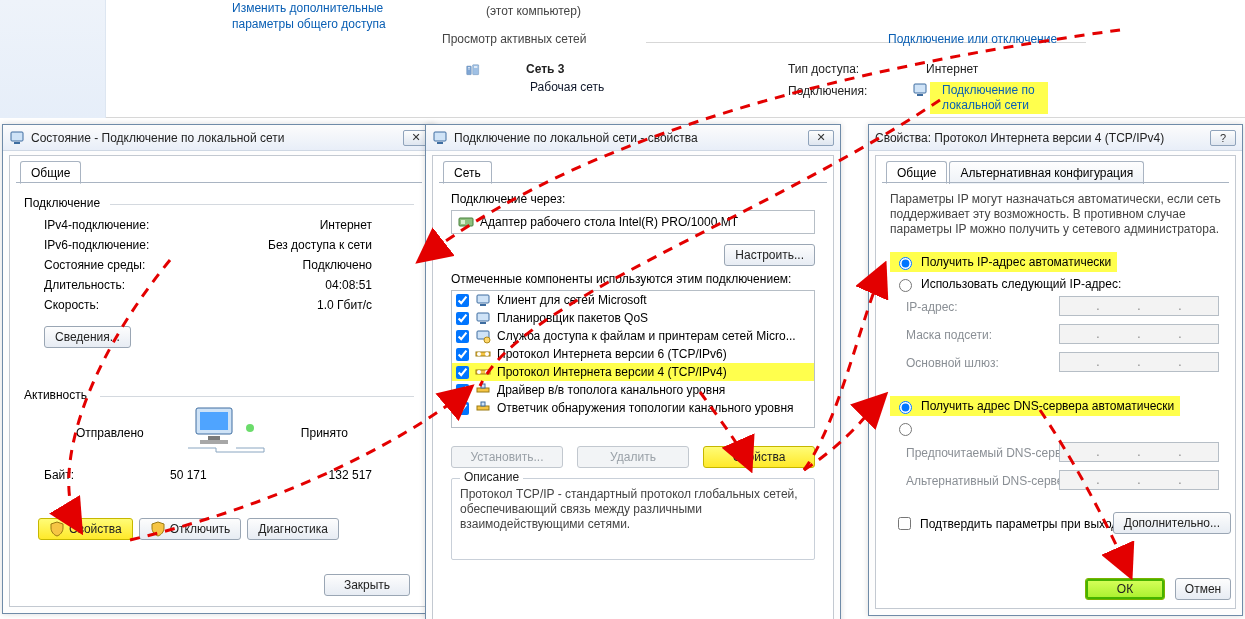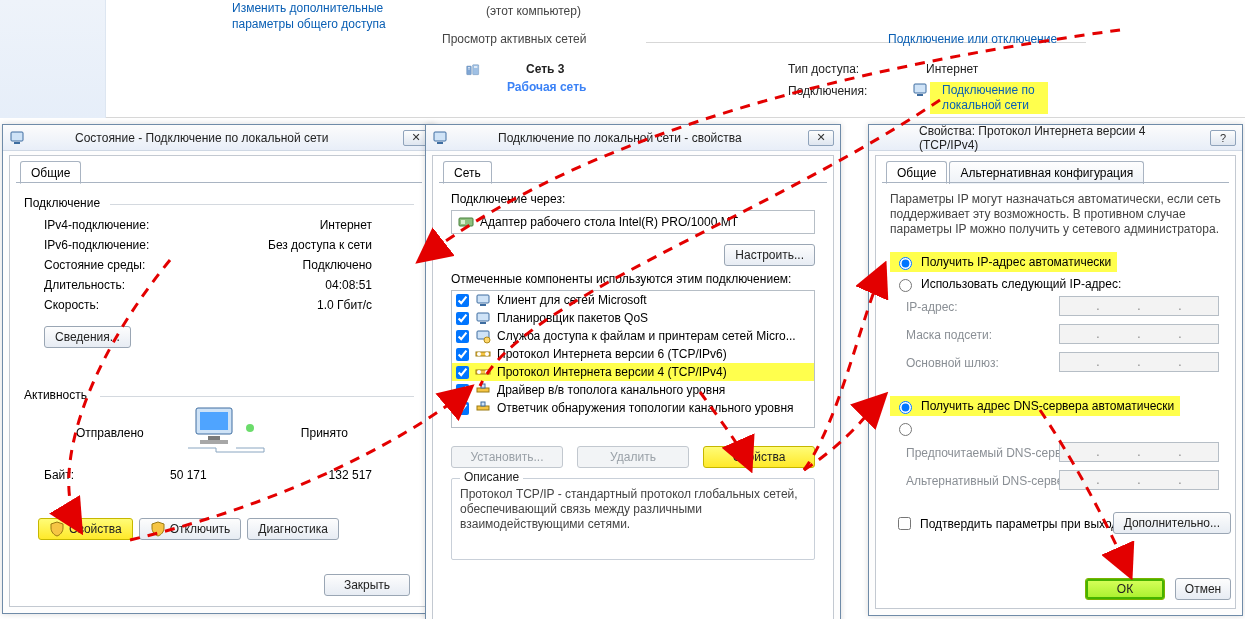--- a/index.html
+++ b/index.html
@@ -39,21 +39,21 @@
   }
   .nc-this { position:absolute; top:4px; left:380px; color:#444;}
   .nc-view { position:absolute; top:32px; left:336px; color:#444;}
   .nc-line { position:absolute; top:42px; left:540px; width:440px; border-top:1px solid #d7d7d7;}
   .nc-conntgl { position:absolute; top:32px; left:782px; color:#0a5fb4; cursor:pointer;}
   .nc-net-icon {
     position:absolute; top:62px; left:360px; width:48px; height:40px;
   }
   .nc-net-icon svg { width:48px; height:40px; }
   .nc-net-name { position:absolute; top:62px; left:420px; font-weight:bold; color:#222;}
-  .nc-net-type { position:absolute; top:80px; left:401px; color:#3b82f6; cursor:pointer;font-weight:bold;}
+  .nc-net-type { position:absolute; top:80px; left:424px; color:#0f172a; cursor:pointer;}
   .nc-access-lbl { position:absolute; top:62px; left:682px; color:#222;}
   .nc-access-val { position:absolute; top:62px; left:820px; color:#222;}
   .nc-conn-lbl { position:absolute; top:84px; left:682px; color:#222;}
   .nc-conn-icn { position:absolute; top:82px; left:806px; width:14px; height:14px;}
   .nc-conn-val { position:absolute; top:82px; left:824px; width:118px; color:#0a5fb4;
     background:#ffff4d; padding:1px 12px; line-height:15px;}
   
   .win {
     position:absolute;
     background:#fdfdfd;
@@ -62,21 +62,21 @@
   }
   .titlebar {
     height:26px;
     background:linear-gradient(#fcfcfc,#e8eef8);
     border-bottom:1px solid #cfd8e4;
     display:flex; align-items:center;
     padding:0 6px;
     font-size:12px; color:#222;
   }
   .titlebar .ticon { width:16px; height:16px; margin-right:6px; }
-  .titlebar .ttxt { flex:1;margin-left:44px; }
+  .titlebar .ttxt { flex:1; }
   .titlebar .tbtn {
     width:26px; height:16px; margin-left:4px;
     border:1px solid #8fa3bb; border-radius:2px;
     background:linear-gradient(#fdfdfd,#dfe6f0);
     display:flex; align-items:center; justify-content:center;
     font-size:11px; color:#333; cursor:pointer;
   }
   
   .tabrow { position:absolute; top:4px; left:10px; display:flex; gap:2px;}
   .tab {

